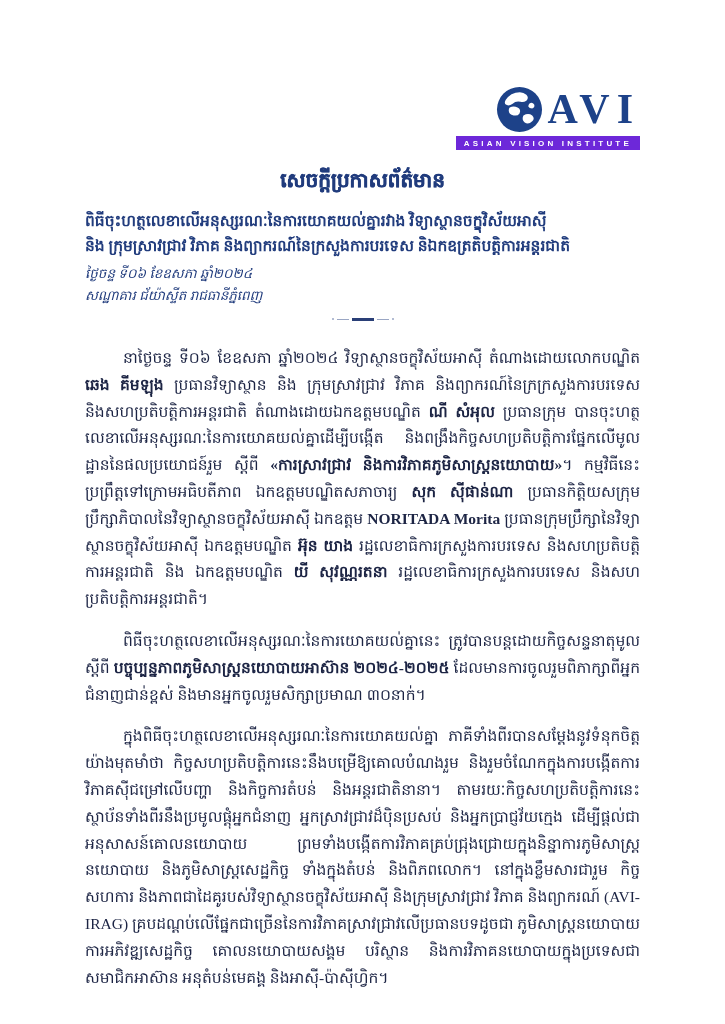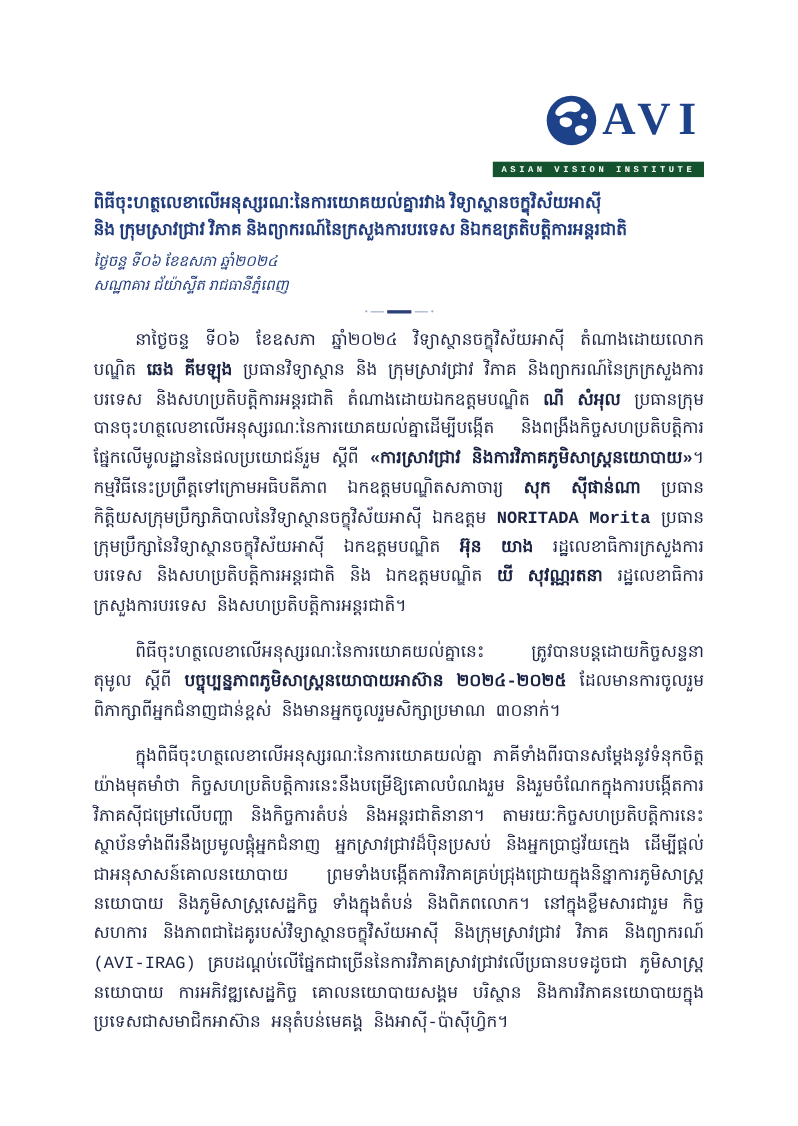--- a/index.html
+++ b/index.html
@@ -26,24 +26,24 @@
   .globe { width: 47px; height: 47px; display: block; }
   .logo-acronym {
     font-family: "Liberation Serif", serif;
     font-weight: bold;
     font-size: 42px;
     line-height: 47px;
     letter-spacing: 7px;
     color: #1d4289;
   }
   .logo-banner {
-    margin-top: 14px;
-    background: #14532d;
+    margin-top: 3px;
+    background: #6d28d9;
     color: #ffffff;
-    font-family: Liberation Mono, monospace;
+    font-family: Liberation Sans, sans-serif;
     font-size: 8px;
     font-weight: bold;
     letter-spacing: 3.2px;
     padding: 3px 8px 2px 8px;
     white-space: nowrap;
   }
 
   
   .doc-type-title {
     margin-top: 17px;
@@ -78,21 +78,21 @@
     display: flex;
     align-items: center;
     justify-content: center;
     gap: 3px;
   }
   .ornament .thin  { height: 1px; width: 12px; background: #9aa6c4; }
   .ornament .dot   { height: 2px; width: 2px;  background: #9aa6c4; border-radius: 50%; }
   .ornament .thick { height: 3px; width: 22px; background: #2a3f77; }
 
   
-  .body-text { margin-top: 12px; font-family: Liberation Mono, monospace; }
+  .body-text { margin-top: 24px; }
   .body-text p {
     font-size: 15.5px;
     line-height: 26.8px;
     text-align: justify;
     text-indent: 38px;
     color: #1c2444;
     margin-bottom: 15px;
   }
   .body-text .b { font-weight: bold; }
 </style>
@@ -108,20 +108,21 @@
         <path d="M10 14 Q14 8 20 7 Q27 5 31 9 Q34 12 31 15 Q28 17 25 16 Q20 15 17 18 Q13 21 10 19 Q8 17 10 14 Z" fill="#ffffff"></path>
         <path d="M14 22 Q18 20 22 22 Q26 24 24 28 Q22 31 18 30 Q13 29 13 25 Q13 23 14 22 Z" fill="#ffffff"></path>
         <path d="M28 30 Q33 27 37 30 Q40 33 37 36 Q33 40 29 37 Q26 34 28 30 Z" fill="#ffffff"></path>
         <path d="M34 18 Q37 16 39 19 Q40 22 37 23 Q34 23 33 21 Q33 19 34 18 Z" fill="#ffffff"></path>
       </svg>
       <div class="logo-acronym">AVI</div>
     </div>
     <div class="logo-banner">ASIAN VISION INSTITUTE</div>
   </div>
 
+  <div class="doc-type-title">សេចក្ដីប្រកាសព័ត៌មាន</div>
 
   <div class="event-title">
     <div>ពិធីចុះហត្ថលេខាលើអនុស្សរណៈនៃការយោគយល់គ្នារវាង វិទ្យាស្ថានចក្ខុវិស័យអាស៊ី</div>
     <div>និង ក្រុមស្រាវជ្រាវ វិភាគ និងព្យាករណ៍នៃក្រសួងការបរទេស និឯកឧត្រតិបត្តិការអន្តរជាតិ</div>
   </div>
 
   <div class="sub-italic">
     <div>ថ្ងៃចន្ទ ទី០៦ ខែឧសភា ឆ្នាំ២០២៤</div>
     <div>សណ្ឋាគារ ជ័យ៉ាស្ទីត រាជធានីភ្នំពេញ</div>
   </div>

